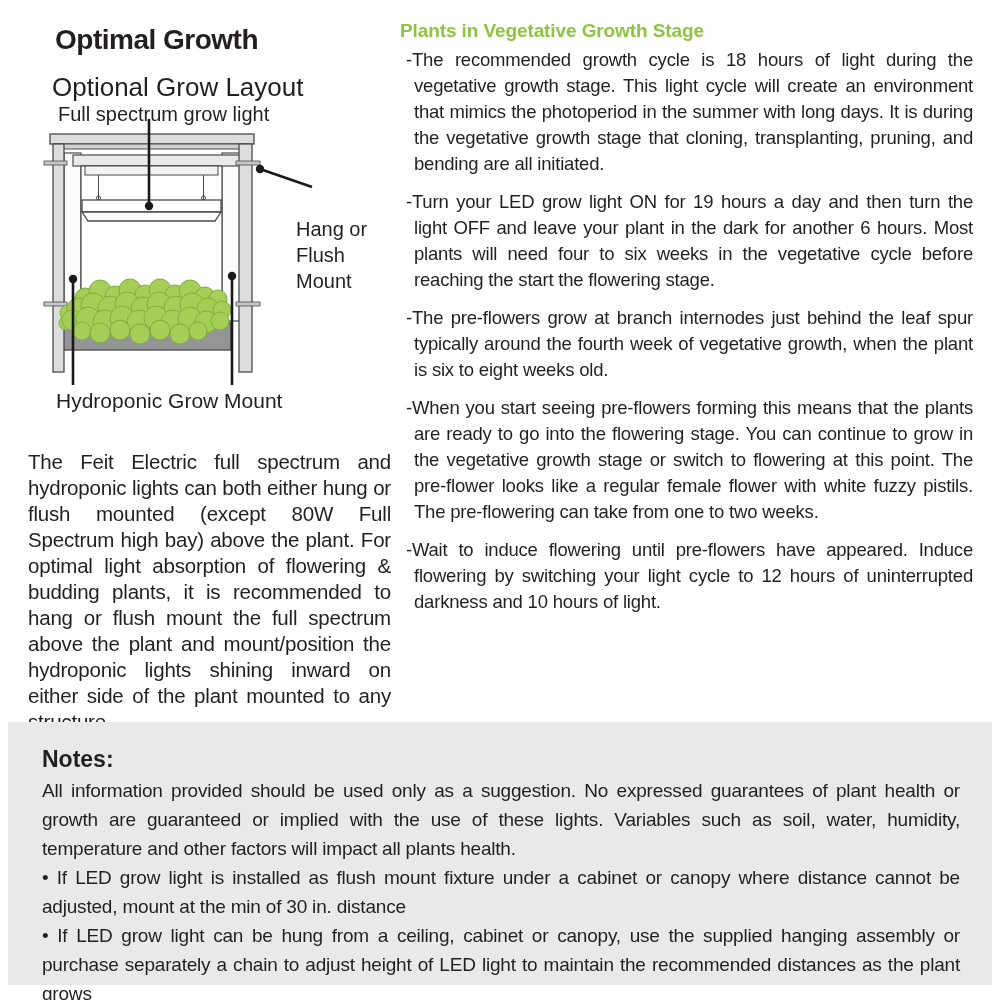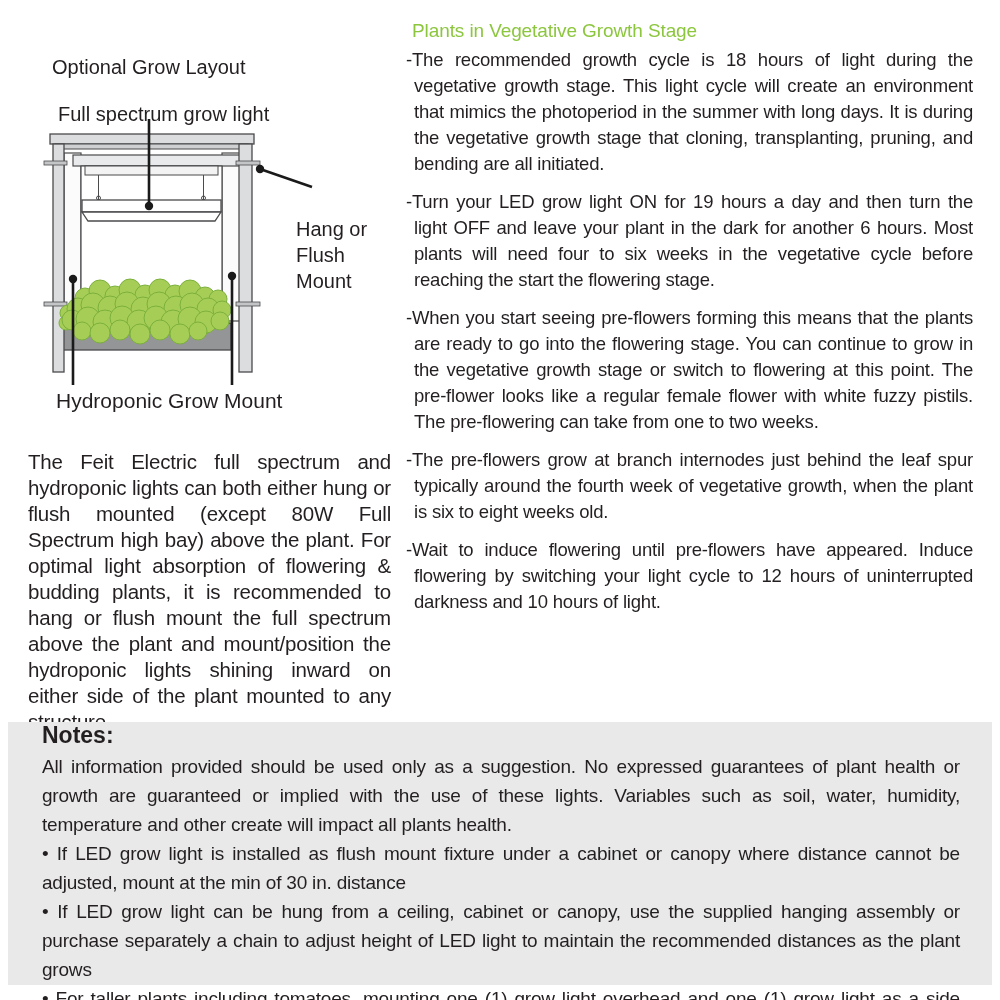--- a/index.html
+++ b/index.html
@@ -3,44 +3,45 @@
 <meta charset="utf-8">
 <style>
   * { margin:0; padding:0; box-sizing:border-box; }
   html,body { background:#fff; }
   body { font-family:"Liberation Sans", sans-serif; color:var(--text,#231f20); }
   #page { position:relative; width:1000px; height:1000px; background:#fff; overflow:hidden; }
 
   .abs { position:absolute; }
 
   #title { left:55px; top:24px; font-size:28px; font-weight:bold; letter-spacing:-0.5px; }
-  #subtitle { left:52px; top:56px; font-size:20px; }
+  #subtitle { left:52px; top:72px; font-size:26px; }
   #label-full-spectrum { left:58px; top:103px; font-size:20px; }
 
   #diagram { left:30px; top:113px; width:330px; height:310px; }
 
   #label-hang { left:296px; top:196px; width:88px; font-size:20px; line-height:26px;margin-top:20px; }
   #label-hydro { left:56px; top:389px; font-size:21px; }
 
   #left-para { left:28px; top:449px; width:363px; font-size:20.5px; line-height:26px; text-align:justify; letter-spacing:-0.2px; }
 
   #right-col { left:400px; top:20px; width:573px; }
-  .section-heading { color:var(--heading-green,#8cc63e); font-size:19px; font-weight:normal; margin:0 0 5px 12px; letter-spacing:-0.1px; }
+  .section-heading { color:var(--heading-green,#8cc63e); font-size:19px; font-weight:bold; margin:0 0 5px 0; letter-spacing:-0.1px; }
   .rpara { font-size:18.5px; line-height:26px; text-align:justify; margin:0 0 12px 6px; padding-left:8px; text-indent:-8px; letter-spacing:-0.2px; }
   .section { margin-bottom:12px; }
 
-  #notes { left:8px; top:722px; width:984px; height:263px; background:var(--notes-bg,#e9e9e9); padding:0 32px 0 34px; }
+  #notes { left:8px; top:722px; width:984px; height:263px; background:var(--notes-bg,#e9e9e9); padding:24px 32px 0 34px; }
   #notes-heading { font-size:23px; font-weight:bold; margin-bottom:3px; }
   .note-item { font-size:19px; line-height:29px; text-align:justify; letter-spacing:-0.2px; }
 </style>
 </head>
 <body>
 
 <div id="page">
 
+  <div id="title" class="abs">Optimal Growth</div>
   <div id="subtitle" class="abs">Optional Grow Layout</div>
   <div id="label-full-spectrum" class="abs">Full spectrum grow light</div>
 
   <svg id="diagram" class="abs" viewBox="0 0 330 310">
 
     <rect x="20" y="21" width="204" height="10" fill="#dcdddf" stroke="#4b4b4d" stroke-width="1.3"></rect>
     <rect x="25" y="31" width="193" height="5" fill="#cfd0d2" stroke="#4b4b4d" stroke-width="1"></rect>
 
     <rect x="34" y="40" width="17" height="168" fill="#fbfbfb" stroke="#4b4b4d" stroke-width="1.2"></rect>
     <rect x="192" y="40" width="18" height="168" fill="#fbfbfb" stroke="#4b4b4d" stroke-width="1.2"></rect>
@@ -132,27 +133,27 @@
 
   <div id="left-para" class="abs">The Feit Electric full spectrum and hydroponic lights can both either hung or flush mounted (except 80W Full Spectrum high bay) above the plant. For optimal light absorption of flowering &amp; budding plants, it is recommended to hang or flush mount the full spectrum above the plant and mount/position the hydroponic lights shining inward on either side of the plant mounted to any structure.</div>
 
   <div id="right-col" class="abs">
     <div class="section">
       <div class="section-heading">Plants in Vegetative Growth Stage</div>
       <p class="rpara">-The recommended growth cycle is 18 hours of light during the vegetative growth stage. This light cycle will create an environment that mimics the photoperiod in the summer with long days. It is during the vegetative growth stage that cloning, transplanting, pruning, and bending are all initiated.</p>
       <p class="rpara">-Turn your LED grow light ON for 19 hours a day and then turn the light OFF and leave your plant in the dark for another 6 hours. Most plants will need four to six weeks in the vegetative cycle before reaching the start the flowering stage.</p>
     </div>
     <div class="section">
+      <p class="rpara">-The pre-flowers grow at branch internodes just behind the leaf spur typically around the fourth week of vegetative growth, when the plant is six to eight weeks old.</p>
       <p class="rpara">-When you start seeing pre-flowers forming this means that the plants are ready to go into the flowering stage. You can continue to grow in the vegetative growth stage or switch to flowering at this point. The pre-flower looks like a regular female flower with white fuzzy pistils. The pre-flowering can take from one to two weeks.</p>
-      <p class="rpara">-The pre-flowers grow at branch internodes just behind the leaf spur typically around the fourth week of vegetative growth, when the plant is six to eight weeks old.</p>
       <p class="rpara">-Wait to induce flowering until pre-flowers have appeared. Induce flowering by switching your light cycle to 12 hours of uninterrupted darkness and 10 hours of light.</p>
     </div>
   </div>
 
   <div id="notes" class="abs">
     <div id="notes-heading">Notes:</div>
-    <div class="note-item">All information provided should be used only as a suggestion. No expressed guarantees of plant health or growth are guaranteed or implied with the use of these lights. Variables such as soil, water, humidity, temperature and other create will impact all plants health.</div>
+    <div class="note-item">All information provided should be used only as a suggestion. No expressed guarantees of plant health or growth are guaranteed or implied with the use of these lights. Variables such as soil, water, humidity, temperature and other factors will impact all plants health.</div>
     <div class="note-item">• If LED grow light is installed as flush mount fixture under a cabinet or canopy where distance cannot be adjusted, mount at the min of 30 in. distance</div>
     <div class="note-item">• If LED grow light can be hung from a ceiling, cabinet or canopy, use the supplied hanging assembly or purchase separately a chain to adjust height of LED light to maintain the recommended distances as the plant grows</div>
     <div class="note-item">• For taller plants including tomatoes, mounting one (1) grow light overhead and one (1) grow light as a side light on either side of the plant will provide additional supplemental light supporting fuller plant growth for a bushy plant.</div>
   </div>
 
 </div>
 
 </body></html>

